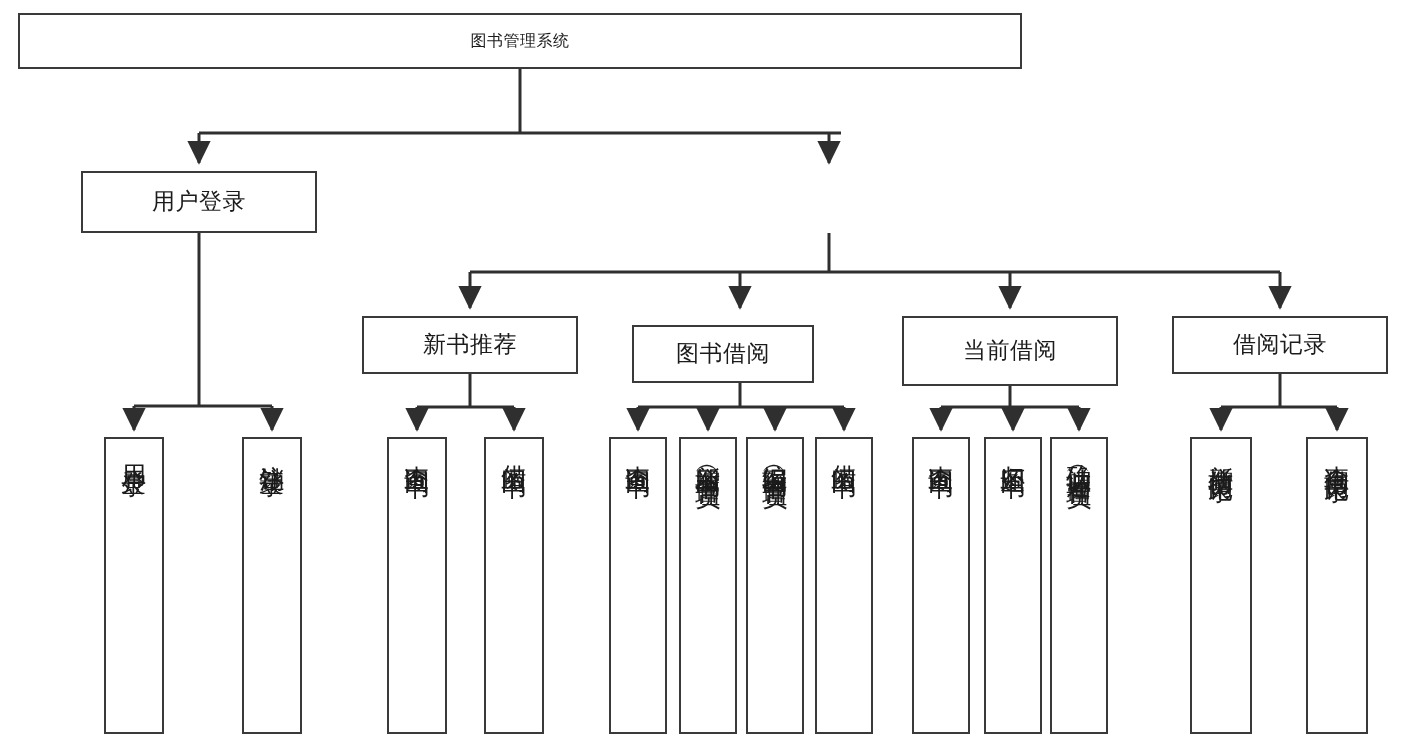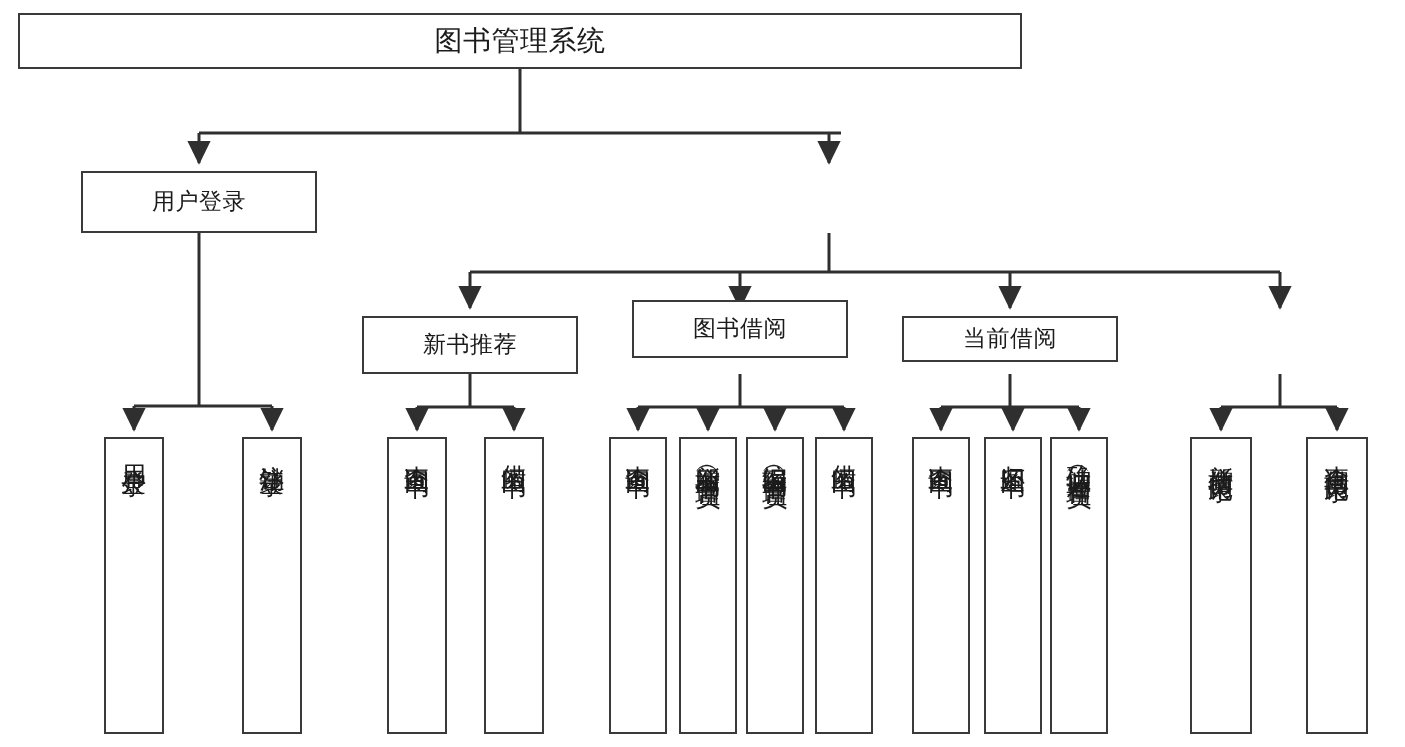--- a/index.html
+++ b/index.html
@@ -38,21 +38,21 @@
   .node-label {
     display: block;
     line-height: 1.12;
     letter-spacing: 0.5px;
     white-space: nowrap;
   }
   .node.horiz .node-label {
     font-size: 23px;
   }
   .node.root .node-label {
-    font-size: 28px;
+    font-size: 16px;
   }
   .node.leaf {
     align-items: flex-start;
     justify-content: center;
     padding-top: 6px;
   }
   .node.leaf .node-label {
     writing-mode: vertical-rl;
     text-orientation: upright;
     font-size: 25px;
@@ -129,25 +129,28 @@
     <span class="node-label">图书管理系统</span>
   </div>
 
   <div class="node horiz" style="left:81px; top:171px; width:236px; height:62px;">
     <span class="node-label">用户登录</span>
   </div>
 
   <div class="node horiz" style="left:362px; top:316px; width:216px; height:58px;">
     <span class="node-label">新书推荐</span>
   </div>
-  <div class="node horiz" style="left:632px; top:300px; width:216px; height:58px;">
+  <div class="node horiz" style="left:632px; top:325px; width:182px; height:58px;">
     <span class="node-label">图书借阅</span>
   </div>
-  <div class="node horiz" style="left:902px; top:316px; width:216px; height:46px;">
+  <div class="node horiz" style="left:902px; top:316px; width:216px; height:70px;">
     <span class="node-label">当前借阅</span>
+  </div>
+  <div class="node horiz" style="left:1172px; top:316px; width:216px; height:58px;">
+    <span class="node-label">借阅记录</span>
   </div>
 
   <div class="node leaf" style="left:104px; top:437px; width:60px; height:297px;">
     <span class="node-label">用户登录</span>
   </div>
   <div class="node leaf" style="left:242px; top:437px; width:60px; height:297px;">
     <span class="node-label">注销登录</span>
   </div>
   <div class="node leaf" style="left:387px; top:437px; width:60px; height:297px;">
     <span class="node-label">查询图书</span>

